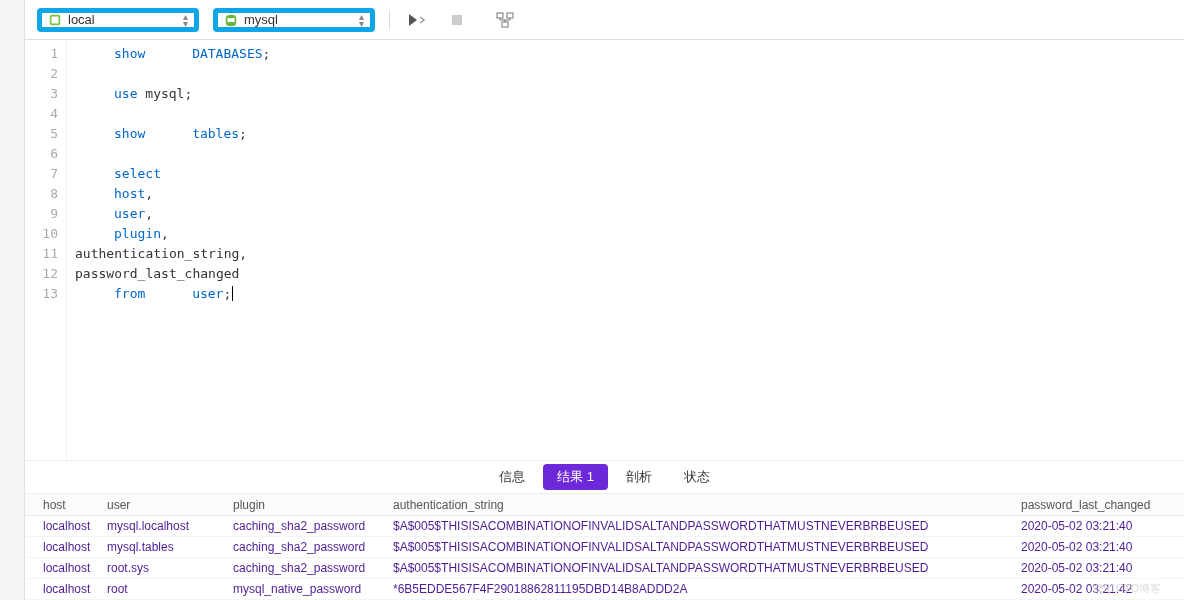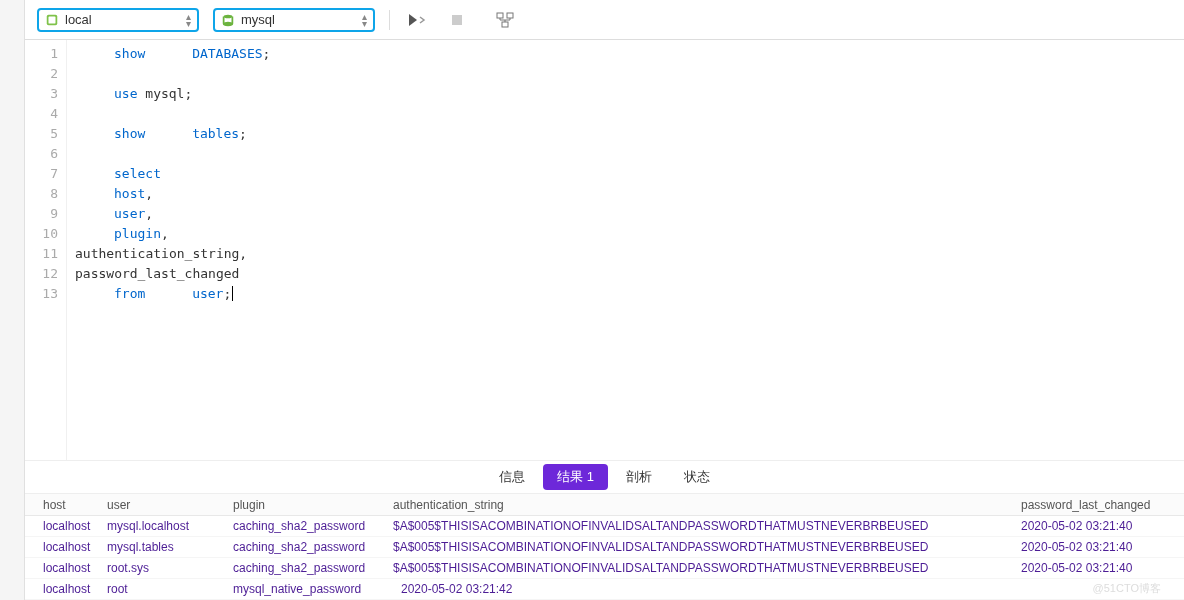--- a/index.html
+++ b/index.html
@@ -1,20 +1,20 @@
 <!DOCTYPE html>
 <html><head>
 <meta charset="utf-8">
 <style>
 * { margin:0; padding:0; box-sizing:border-box; }
 body { font-family: -apple-system, BlinkMacSystemFont, "Segoe UI", sans-serif; font-size:13px; background:#fff; color:#333; width:1184px; height:600px; position:relative; }
 .left-gutter { position:absolute; left:0; top:0; width:25px; height:600px; background:#f5f5f5; border-right:1px solid #e0e0e0; }
 .main { position:absolute; left:25px; top:0; right:0; height:600px; display:flex; flex-direction:column; }
 .toolbar { height:40px; display:flex; align-items:center; gap:14px; padding:0 12px; border-bottom:1px solid #ddd; }
-.combo { display:flex; align-items:center; height:24px; border:2px solid #0ea5e9; border-radius:4px; background:#fff; padding:0 6px; gap:6px; }
+.combo { display:flex; align-items:flex-end; height:24px; border:5px solid #0ea5e9; border-radius:4px; background:#fff; padding:0 6px; gap:6px; }
 .combo .label { flex:1; color:#333; }
 .combo .arrows { font-size:10px; color:#888; line-height:7px; }
 .db-icon { width:14px; height:14px; display:inline-block; }
 .sep { width:1px; height:20px; background:#ddd; }
 .tbtn { display:flex; align-items:center; justify-content:center; width:26px; height:24px; color:#555; }
 .editor { flex:1; display:flex; font-family: Menlo, Consolas, monospace; font-size:13px; overflow:hidden; }
 .lnums { width:42px; background:#fff; color:#aaa; text-align:right; padding:4px 8px 4px 0; user-select:none; border-right:1px solid #f0f0f0; line-height:20px; }
 .code { flex:1; padding:4px 8px; line-height:20px; white-space:pre; position:relative; }
 .kw { color:#0066cc;margin-left:39px; }
 .cursor { display:inline-block; width:1px; height:15px; background:#000; vertical-align:text-bottom; margin-left:1px; }
@@ -136,20 +136,21 @@
           <div class="c-host">localhost</div>
           <div class="c-user">root.sys</div>
           <div class="c-plugin">caching_sha2_password</div>
           <div class="c-auth">$A$005$THISISACOMBINATIONOFINVALIDSALTANDPASSWORDTHATMUSTNEVERBRBEUSED</div>
           <div class="c-pwd">2020-05-02 03:21:40</div>
         </div>
         <div class="grid-row">
           <div class="c-host">localhost</div>
           <div class="c-user">root</div>
           <div class="c-plugin">mysql_native_password</div>
+          <div class="c-auth">*6B5EDDE567F4F29018862811195DBD14B8ADDD2A</div>
           <div class="c-pwd">2020-05-02 03:21:42</div>
         </div>
       </div>
   </div>
 
 </div>
 
 <div class="watermark">@51CTO博客</div>
 
 </body></html>

